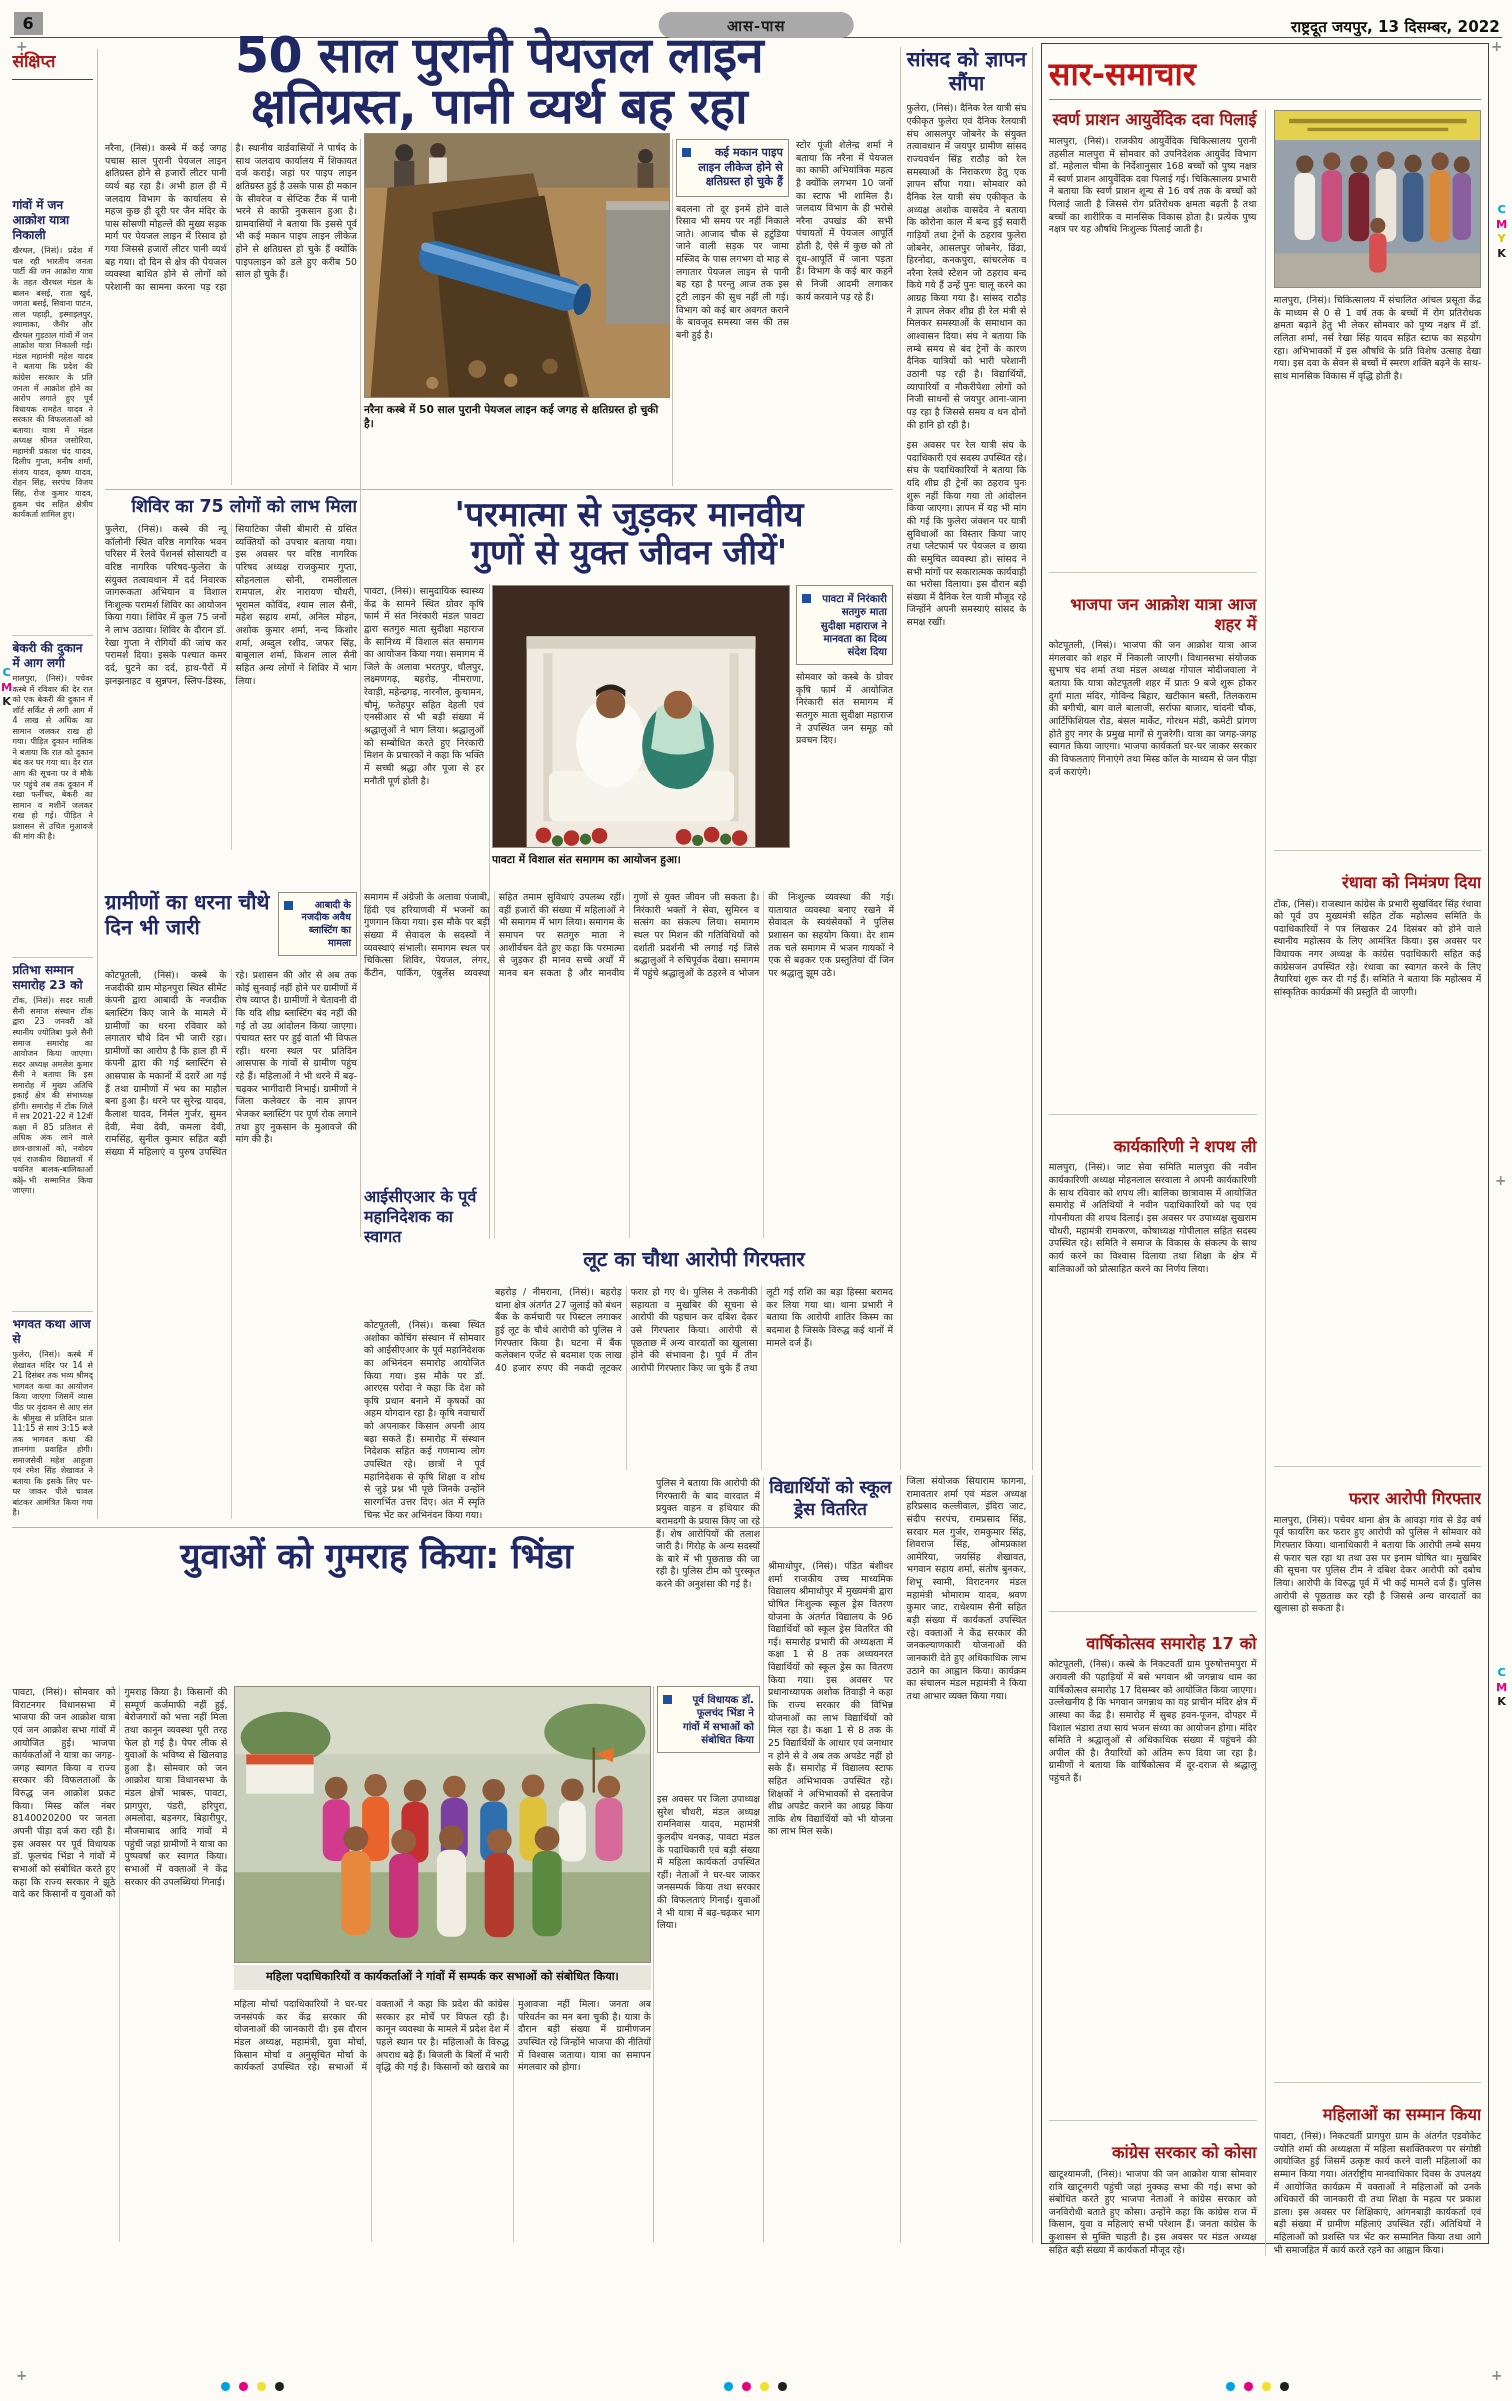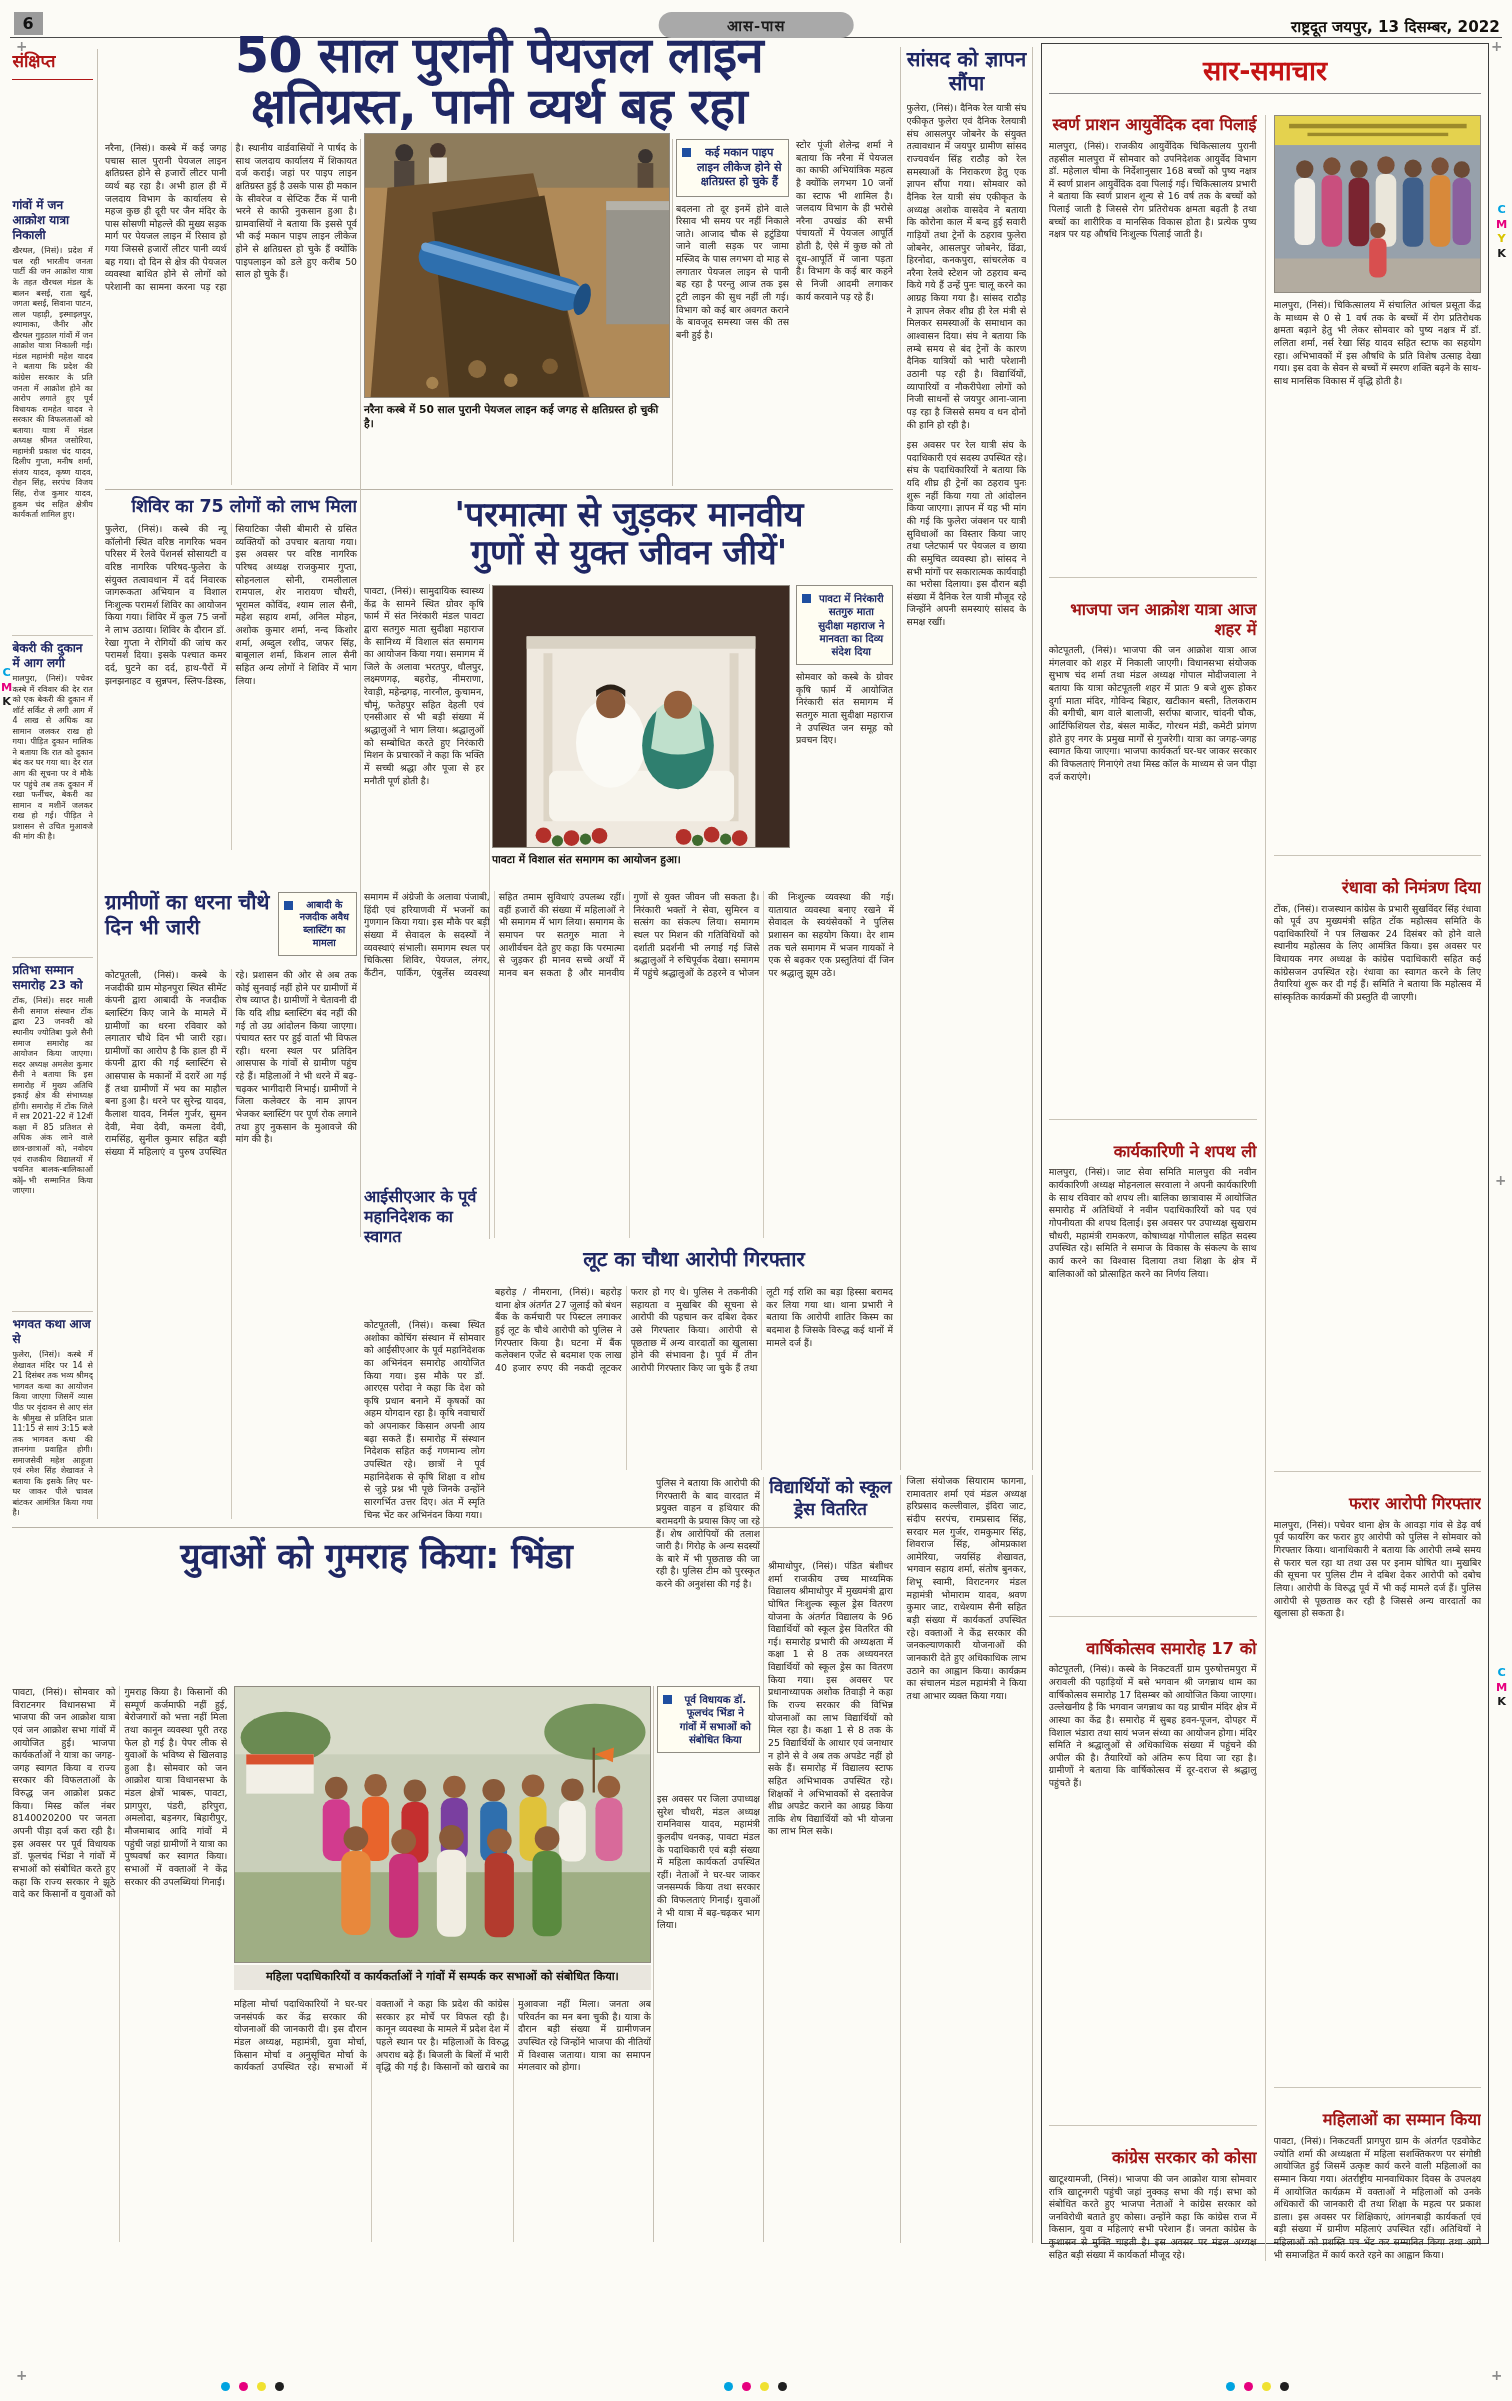--- a/index.html
+++ b/index.html
@@ -28,41 +28,41 @@
   .lead-h{font-size:49px;line-height:1.05;text-align:center;letter-spacing:-0.6px}
   .big-h{font-size:34px;line-height:1.12;text-align:center}
   .mid-h{font-size:20.3px;line-height:1.2;text-align:center}
   .sub-h{font-size:17.5px;line-height:1.22;text-align:right}
 
   .caption{font-size:10.7px;font-weight:bold;color:#15120d;line-height:1.3}
   .caption-bar{background:#e9e6de;display:flex;align-items:center;justify-content:center;text-align:center}
 
   .hlbox{border:1.1px solid #8f8c83;background:#fffdf2;padding:5.6px 5.1px;display:flex;gap:5.1px;align-items:flex-start}
   .hlbox .sq{width:8.5px;height:8.5px;background:#1f4fa0;flex:none;margin-top:2.8px}
-  .hlbox .hltext{font-size:11.3px;font-weight:bold;color:#1e2a66;line-height:1.32;text-align:center}
+  .hlbox .hltext{font-size:11.3px;font-weight:bold;color:#1e2a66;line-height:1.32;text-align:right}
 
   .photo{border:0.6px solid #8f8a80;overflow:hidden;background:#cbb;display:block}
   .photo svg{display:block;width:100%;height:100%}
 
   
   #briefs{left:12.4px;top:49px;width:86px;height:1470px;border-right:0.6px solid #c6c0b4;padding-right:4.5px;
           display:flex;flex-direction:column;justify-content:space-between;overflow:hidden}
   .briefs-head{color:#b01616;font-weight:bold;font-size:17px;border-bottom:1.7px double #b01616;padding-bottom:7px;margin-bottom:3.4px}
   .brief+.brief{border-top:0.6px solid #c9c3b7;padding-top:4.5px}
   .brief-h{color:#1f2764;font-weight:bold;font-size:12px;line-height:1.25;margin-bottom:3.4px}
 
   
   #mp-col{left:900px;top:47px;width:133px;height:1423px;border-left:0.6px solid #c6c0b4;border-right:0.6px solid #c6c0b4;
           padding:0 5.6px;overflow:hidden}
   #mp-col .mid-h{margin-bottom:6.8px}
   #mp-tail{left:900px;top:1475px;width:133px;height:768px;border-left:0.6px solid #c6c0b4;border-right:0.6px solid #c6c0b4;padding:0 5.6px;overflow:hidden}
 
   
   #saar{left:1041px;top:43px;width:448px;height:2201px;border:1.7px solid #3e3e3e;background:#fdfcf7;padding:4.5px 6.8px}
-  .saar-head{color:#c41414;font-weight:bold;font-size:27px;text-align:center;border-bottom:1.1px solid #8a8a8a;padding:2.3px 0 5.6px;margin-bottom:21px}
+  .saar-head{color:#c41414;font-weight:bold;font-size:32px;text-align:left;border-bottom:1.1px solid #8a8a8a;padding:2.3px 0 5.6px;margin-bottom:10px}
   .saar-cols{display:flex;gap:8px;height:2146px}
   .saar-col{flex:1;display:flex;flex-direction:column;justify-content:space-between;overflow:hidden}
   .saar-col+.saar-col{border-left:0.6px solid #c9c4b8;padding-left:8px}
   .saar-col article+article{border-top:0.6px solid #c9c4b8;padding-top:22px;margin-top:10px}
   .saar-h{color:#a11616;font-weight:bold;font-size:16.4px;line-height:1.22;text-align:right;margin-bottom:4.5px}
   .saar-h:empty{display:none}
   .saar-photo{width:100%;height:178px;margin-bottom:5.6px}
 
   .vr{background:#c6c0b4;width:0.6px}
   .hrule{background:#b8b2a6;height:0.6px}

